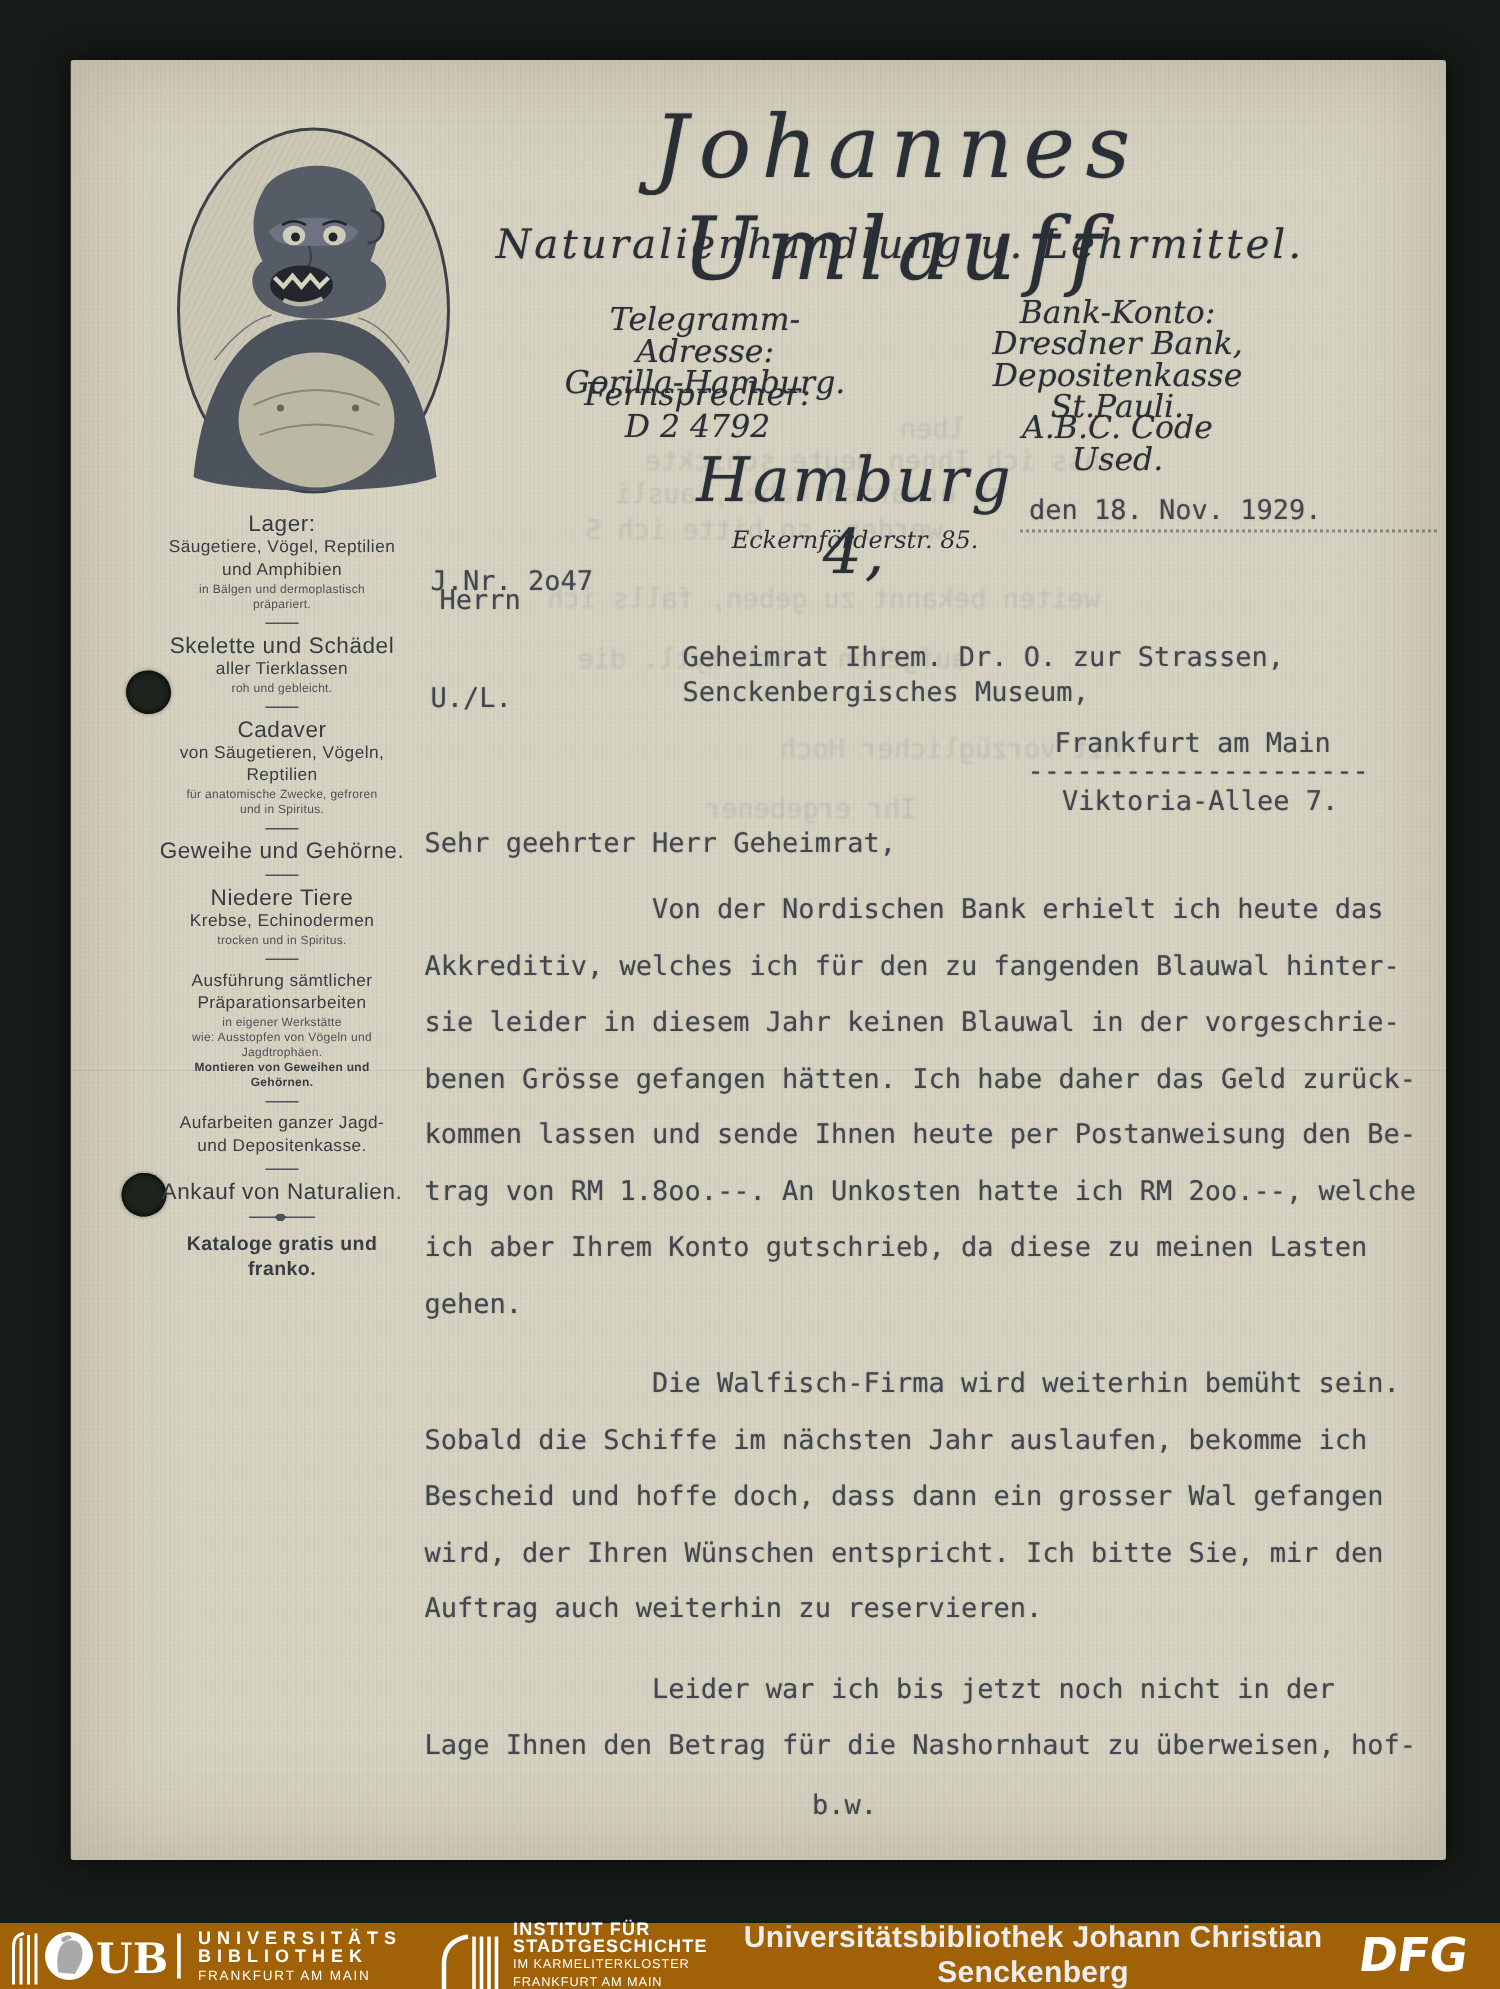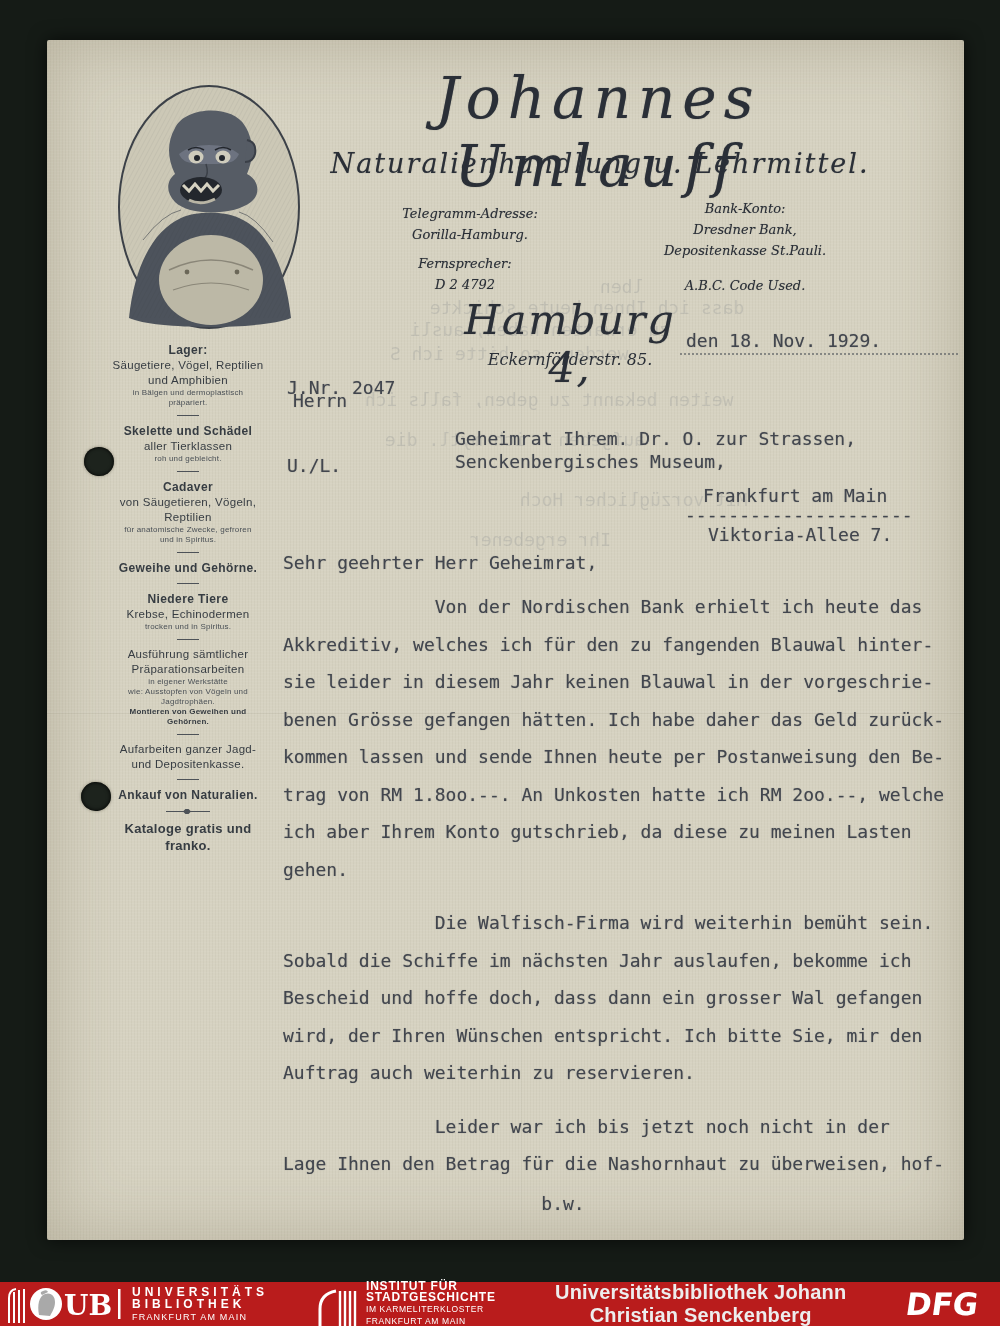--- a/index.html
+++ b/index.html
@@ -31,21 +31,21 @@
   .script{font-family:"DejaVu Serif",serif;font-style:italic;color:#2a2f37;}
   .company{
     position:absolute;left:292px;top:64px;width:612px;text-align:center;
     font-size:58px;letter-spacing:7px;font-weight:500;
     text-shadow:0 0 1px rgba(42,47,55,.55);
   }
   .subtitle{
     position:absolute;left:330px;top:148px;width:540px;text-align:center;
     font-size:27px;letter-spacing:2px;text-shadow:0 0 1px rgba(42,47,55,.45);
   }
-  .contact{position:absolute;text-align:center;font-size:13px;line-height:21px;
+  .contact{position:absolute;text-align:center;font-size:21px;line-height:21px;
     text-shadow:0 0 .8px rgba(42,47,55,.4);}
   .c-tel{left:375px;top:203px;width:190px;}
   .c-phone{left:385px;top:253px;width:160px;}
   .c-bank{left:620px;top:198px;width:250px;}
   .c-code{left:650px;top:275px;width:190px;}
   .city-script{
     position:absolute;left:440px;top:296px;width:260px;text-align:center;
     font-size:41px;letter-spacing:2px;text-shadow:0 0 1px rgba(42,47,55,.5);
   }
   .street-script{
@@ -73,21 +73,21 @@
   .greeting{line-height:22px;}
   #paragraphs{margin-top:14px;}
   .para{margin:0;}
   .para + .para{margin-top:16px;}
   .tline{line-height:37.5px;height:37.5px;}
   .bw{width:560px;text-align:center;margin-top:10px;}
 
   
   .sidebar{position:absolute;left:104px;top:342px;width:168px;text-align:center;
     color:#363c42;font-family:"Liberation Sans",sans-serif;}
-  .sb-head{font-size:12px;font-weight:bold;line-height:16px;letter-spacing:.4px;}
+  .sb-head{font-size:15px;font-weight:normal;line-height:16px;letter-spacing:.4px;}
   .sb-norm{font-size:11.5px;line-height:15px;letter-spacing:.3px;}
   .sb-small{font-size:8px;line-height:10px;color:#4a5056;letter-spacing:.2px;}
   .sb-smallbold{font-size:8px;line-height:10px;font-weight:bold;letter-spacing:.2px;}
   .sb-big{font-size:13px;font-weight:bold;line-height:17px;letter-spacing:.3px;}
   .sb-rule{width:22px;border-top:1px solid #4d5258;margin:7px auto;}
   .sb-fancy{width:44px;border-top:1px solid #4d5258;margin:8px auto;position:relative;}
   .sb-fancy:after{content:"";position:absolute;left:17px;top:-3px;width:8px;height:5px;background:#4d5258;
     clip-path:polygon(0 50%,30% 0,70% 0,100% 50%,70% 100%,30% 100%);}
   .sb-group{margin:0;}
 
@@ -95,22 +95,22 @@
   .ghost{
     position:absolute;font-family:"DejaVu Sans Mono",monospace;font-size:18px;
     color:#5a6270;opacity:.16;transform:scaleX(-1);filter:blur(.6px);white-space:pre;
   }
 
   
   .gorilla-wrap{position:absolute;left:113px;top:80px;width:192px;height:254px;}
 
   
   .footer-bar{
-    position:absolute;left:0;bottom:0;width:1000px;height:44px;background:#b91c1c;
-    display:flex;align-items:center;gap:24px;
+    position:absolute;left:0;bottom:0;width:1000px;height:44px;background:#a16207;
+    display:flex;align-items:center;
   }
   .ub-group{display:flex;align-items:center;margin-left:6px;}
   .ub-text{color:#fff;margin-left:8px;line-height:12px;}
   .ub-t1,.ub-t2{font-size:12px;font-weight:bold;letter-spacing:4px;}
   .ub-t3{font-size:9px;letter-spacing:1.2px;margin-top:1px;}
   .inst-group{display:flex;align-items:flex-end;margin-left:24px;}
   .inst-text{color:#fff;margin-left:8px;line-height:11px;}
   .inst-t1,.inst-t2{font-size:12px;font-weight:bold;letter-spacing:.8px;}
   .inst-t3,.inst-t4{font-size:8.5px;letter-spacing:.6px;margin-top:1px;}
   .footer-center{flex:1;text-align:center;color:#ededed;font-size:20px;letter-spacing:.2px;font-weight:bold;}

